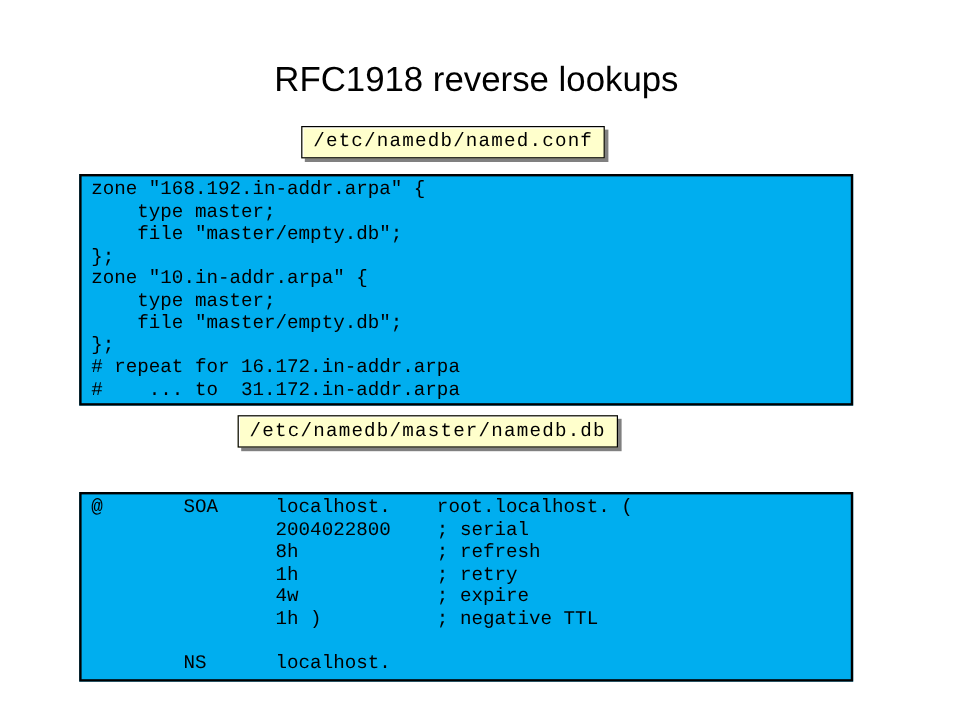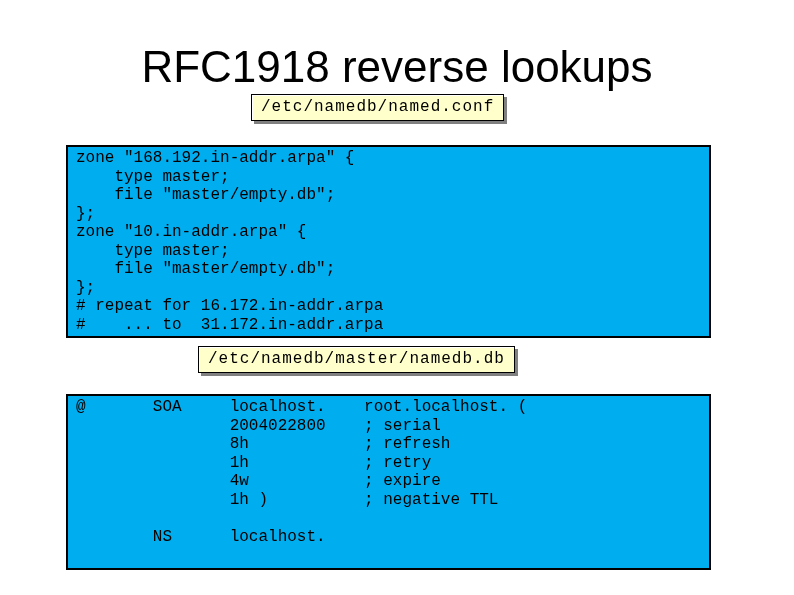--- a/index.html
+++ b/index.html
@@ -16,42 +16,42 @@
     font-family: "Liberation Sans", sans-serif;
   }
   .title {
     position: absolute;
     top: 42px;
     left: 0;
     width: 100%;
     margin: 0;
     text-align: center;
     font-family: "Liberation Sans", sans-serif;
-    font-size: 44px;
+    font-size: 29px;
     font-weight: 400;
     line-height: 50px;
     color: #000000;
     white-space: nowrap;
   }
   .file-label {
     position: absolute;
     background: #ffffcc;
     border: 1px solid #000000;
     box-shadow: 3px 3px 0 #808080, inset 1px 1px 0 #ffffff;
     padding: 2px 9px 3px 9px;
     font-family: "Liberation Mono", monospace;
     font-size: 16px;
     line-height: 20px;
     letter-spacing: 1px;
     color: #000000;
     white-space: nowrap;
   }
   .label-named-conf {
     left: 251px;
-    top: 94px;
+    top: 105px;
   }
   .label-empty-db {
     left: 198px;
     top: 346px;
   }
   .code-block {
     position: absolute;
     left: 66px;
     width: 645px;
     box-sizing: border-box;
@@ -64,22 +64,22 @@
     line-height: 18.5px;
     color: #000000;
     white-space: pre;
     overflow: hidden;
   }
   .code-named-conf {
     top: 145px;
     height: 193px;
   }
   .code-empty-db {
-    top: 394px;
-    height: 176px;
+    top: 410px;
+    height: 158px;
   }
 </style>
 </head>
 <body>
 
 <div class="slide">
 
   <h1 class="title">RFC1918 reverse lookups</h1>
 
   <div class="file-label label-named-conf">/etc/namedb/named.conf</div>

